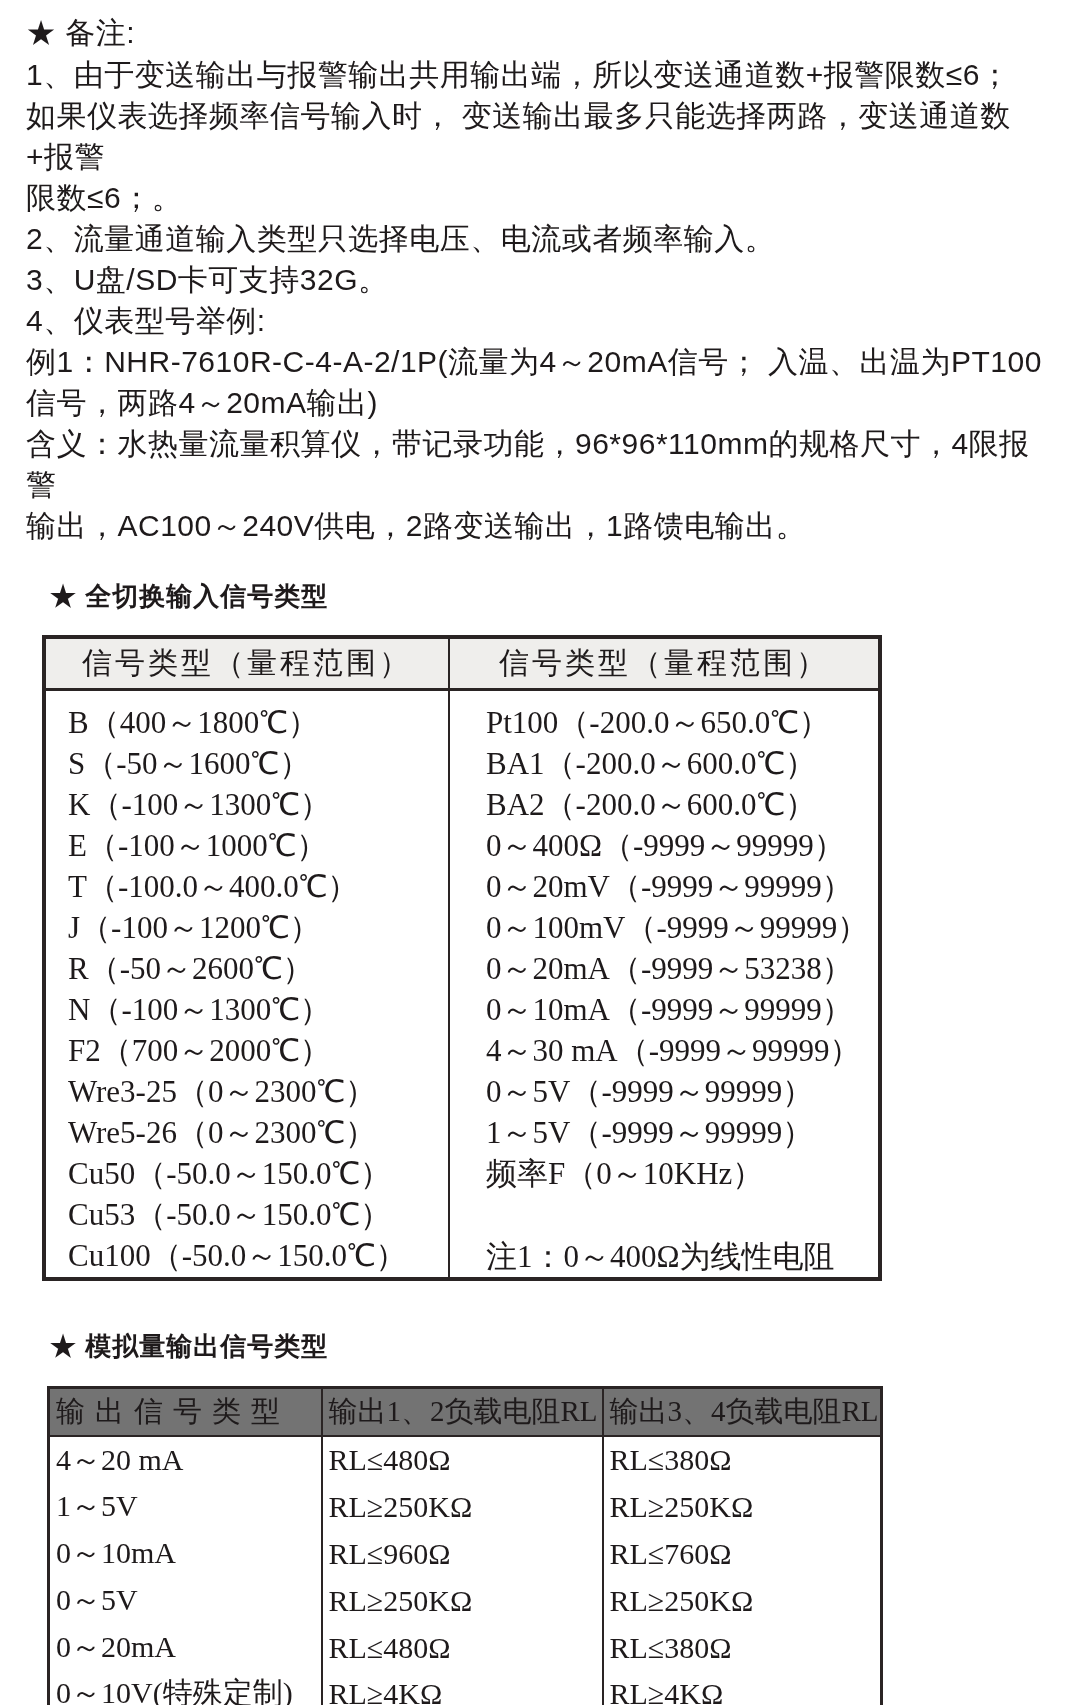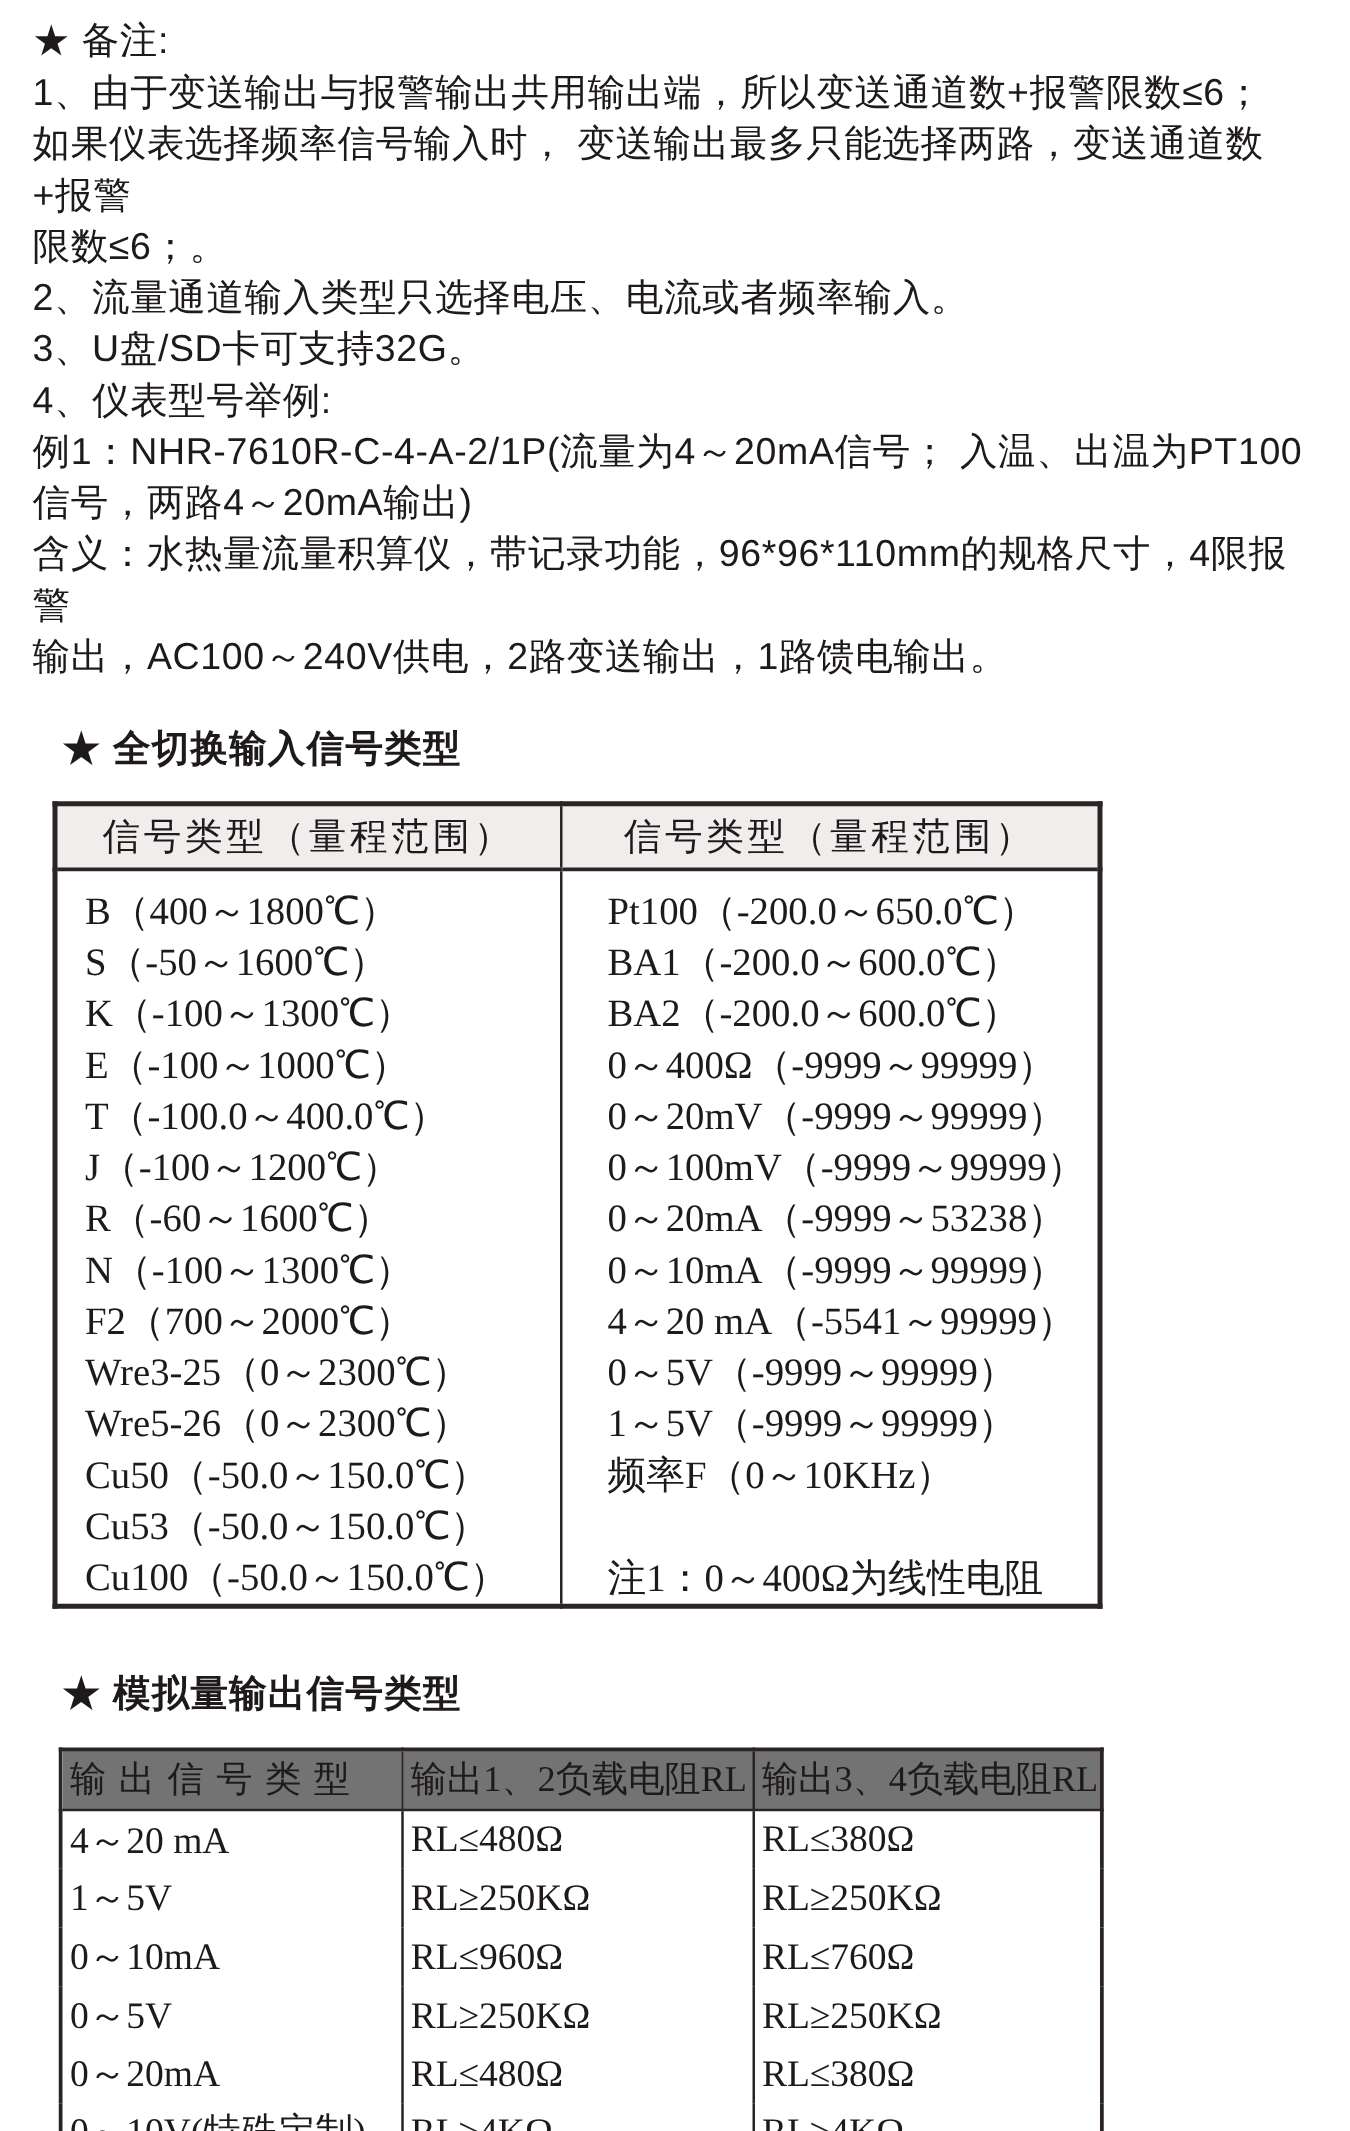--- a/index.html
+++ b/index.html
@@ -17,21 +17,21 @@
     margin:12px 30px 0 26px;
     font-size:30px;
     font-weight:normal;
     line-height:41px;
     letter-spacing:0.5px;
   }
   .notes .note-heading { margin-bottom:1px; }
 
   
   .section-heading {
-    font-size:30px;
+    font-size:26px;
     font-weight:bold;
     margin-left:50px;
     letter-spacing:1px;
   }
   .heading-input  { margin-top:33px; }
   .heading-output { margin-top:48px; }
 
   
   table { border-collapse:collapse; table-layout:fixed; }
   .sig-table {
@@ -123,39 +123,39 @@
       <th class="col2">信号类型（量程范围）</th>
     </tr>
     <tr>
       <td class="col1">
         <div class="cell-line">B（400～1800℃）</div>
         <div class="cell-line">S（-50～1600℃）</div>
         <div class="cell-line">K（-100～1300℃）</div>
         <div class="cell-line">E（-100～1000℃）</div>
         <div class="cell-line">T（-100.0～400.0℃）</div>
         <div class="cell-line">J（-100～1200℃）</div>
-        <div class="cell-line">R（-60～1600℃）</div>
+        <div class="cell-line">R（-50～2600℃）</div>
         <div class="cell-line">N（-100～1300℃）</div>
         <div class="cell-line">F2（700～2000℃）</div>
         <div class="cell-line">Wre3-25（0～2300℃）</div>
         <div class="cell-line">Wre5-26（0～2300℃）</div>
         <div class="cell-line">Cu50（-50.0～150.0℃）</div>
         <div class="cell-line">Cu53（-50.0～150.0℃）</div>
         <div class="cell-line">Cu100（-50.0～150.0℃）</div>
       </td>
       <td class="col2">
         <div class="cell-line">Pt100（-200.0～650.0℃）</div>
         <div class="cell-line">BA1（-200.0～600.0℃）</div>
         <div class="cell-line">BA2（-200.0～600.0℃）</div>
         <div class="cell-line">0～400Ω（-9999～99999）</div>
         <div class="cell-line">0～20mV（-9999～99999）</div>
         <div class="cell-line">0～100mV（-9999～99999）</div>
         <div class="cell-line">0～20mA（-9999～53238）</div>
         <div class="cell-line">0～10mA（-9999～99999）</div>
-        <div class="cell-line">4～20 mA（-5541～99999）</div>
+        <div class="cell-line">4～30 mA（-9999～99999）</div>
         <div class="cell-line">0～5V（-9999～99999）</div>
         <div class="cell-line">1～5V（-9999～99999）</div>
         <div class="cell-line">频率F（0～10KHz）</div>
         <div class="cell-note">注1：0～400Ω为线性电阻</div>
       </td>
     </tr>
   </tbody>
     </table>
 
   <div class="section-heading heading-output">★ 模拟量输出信号类型</div>

